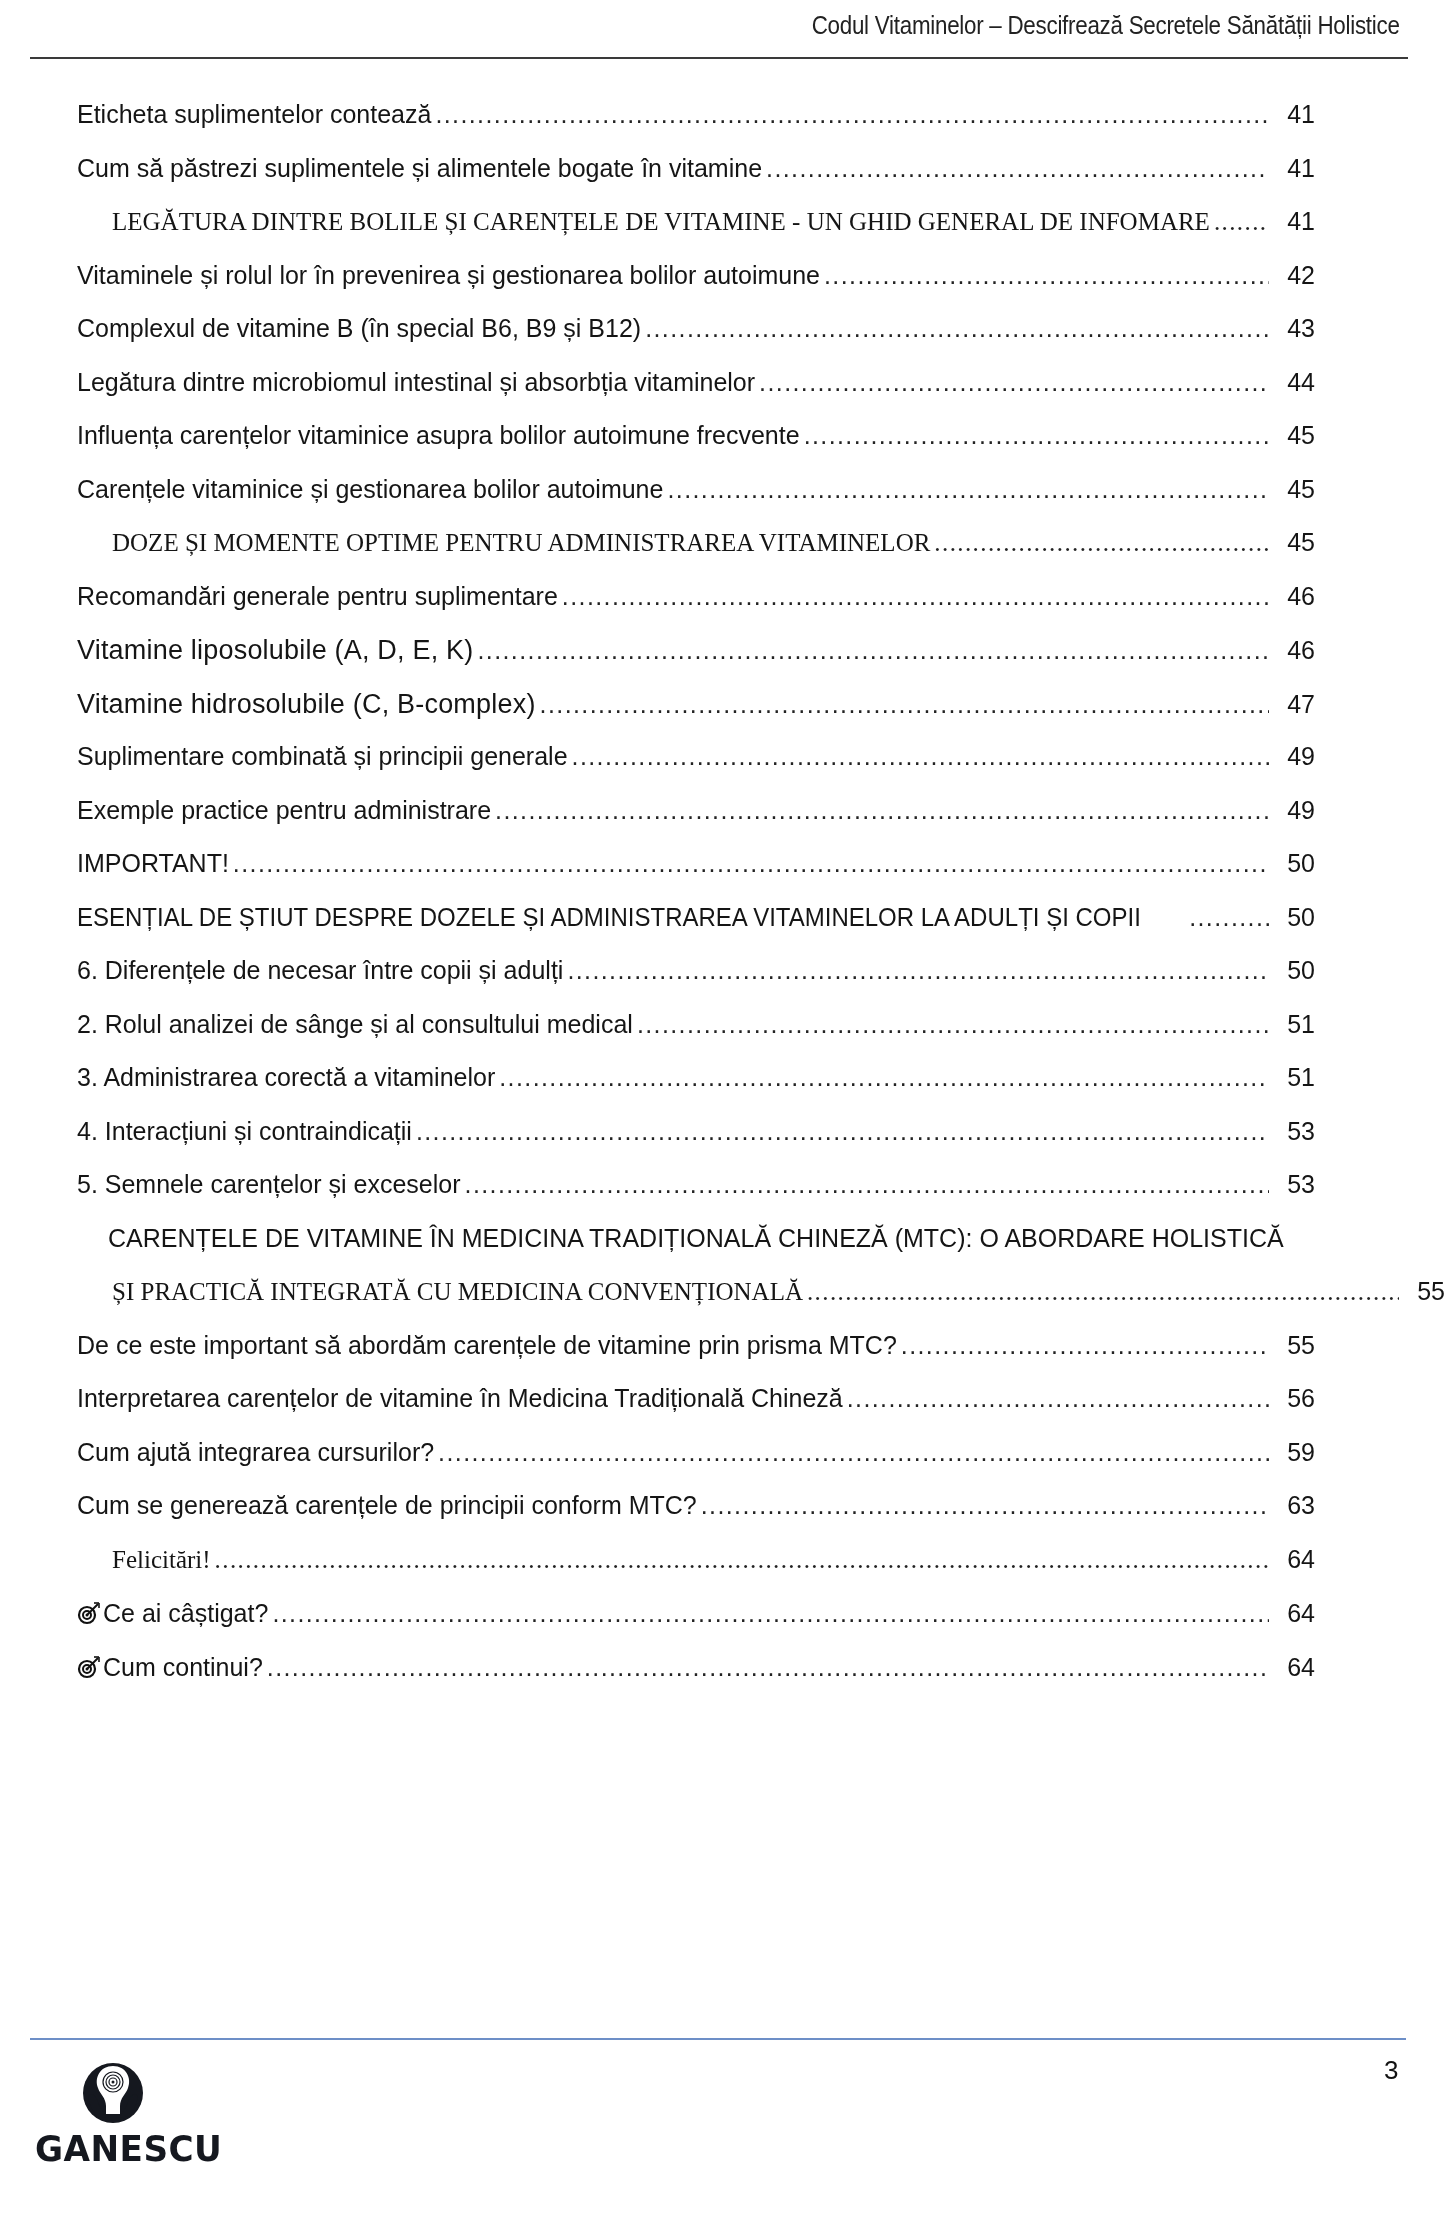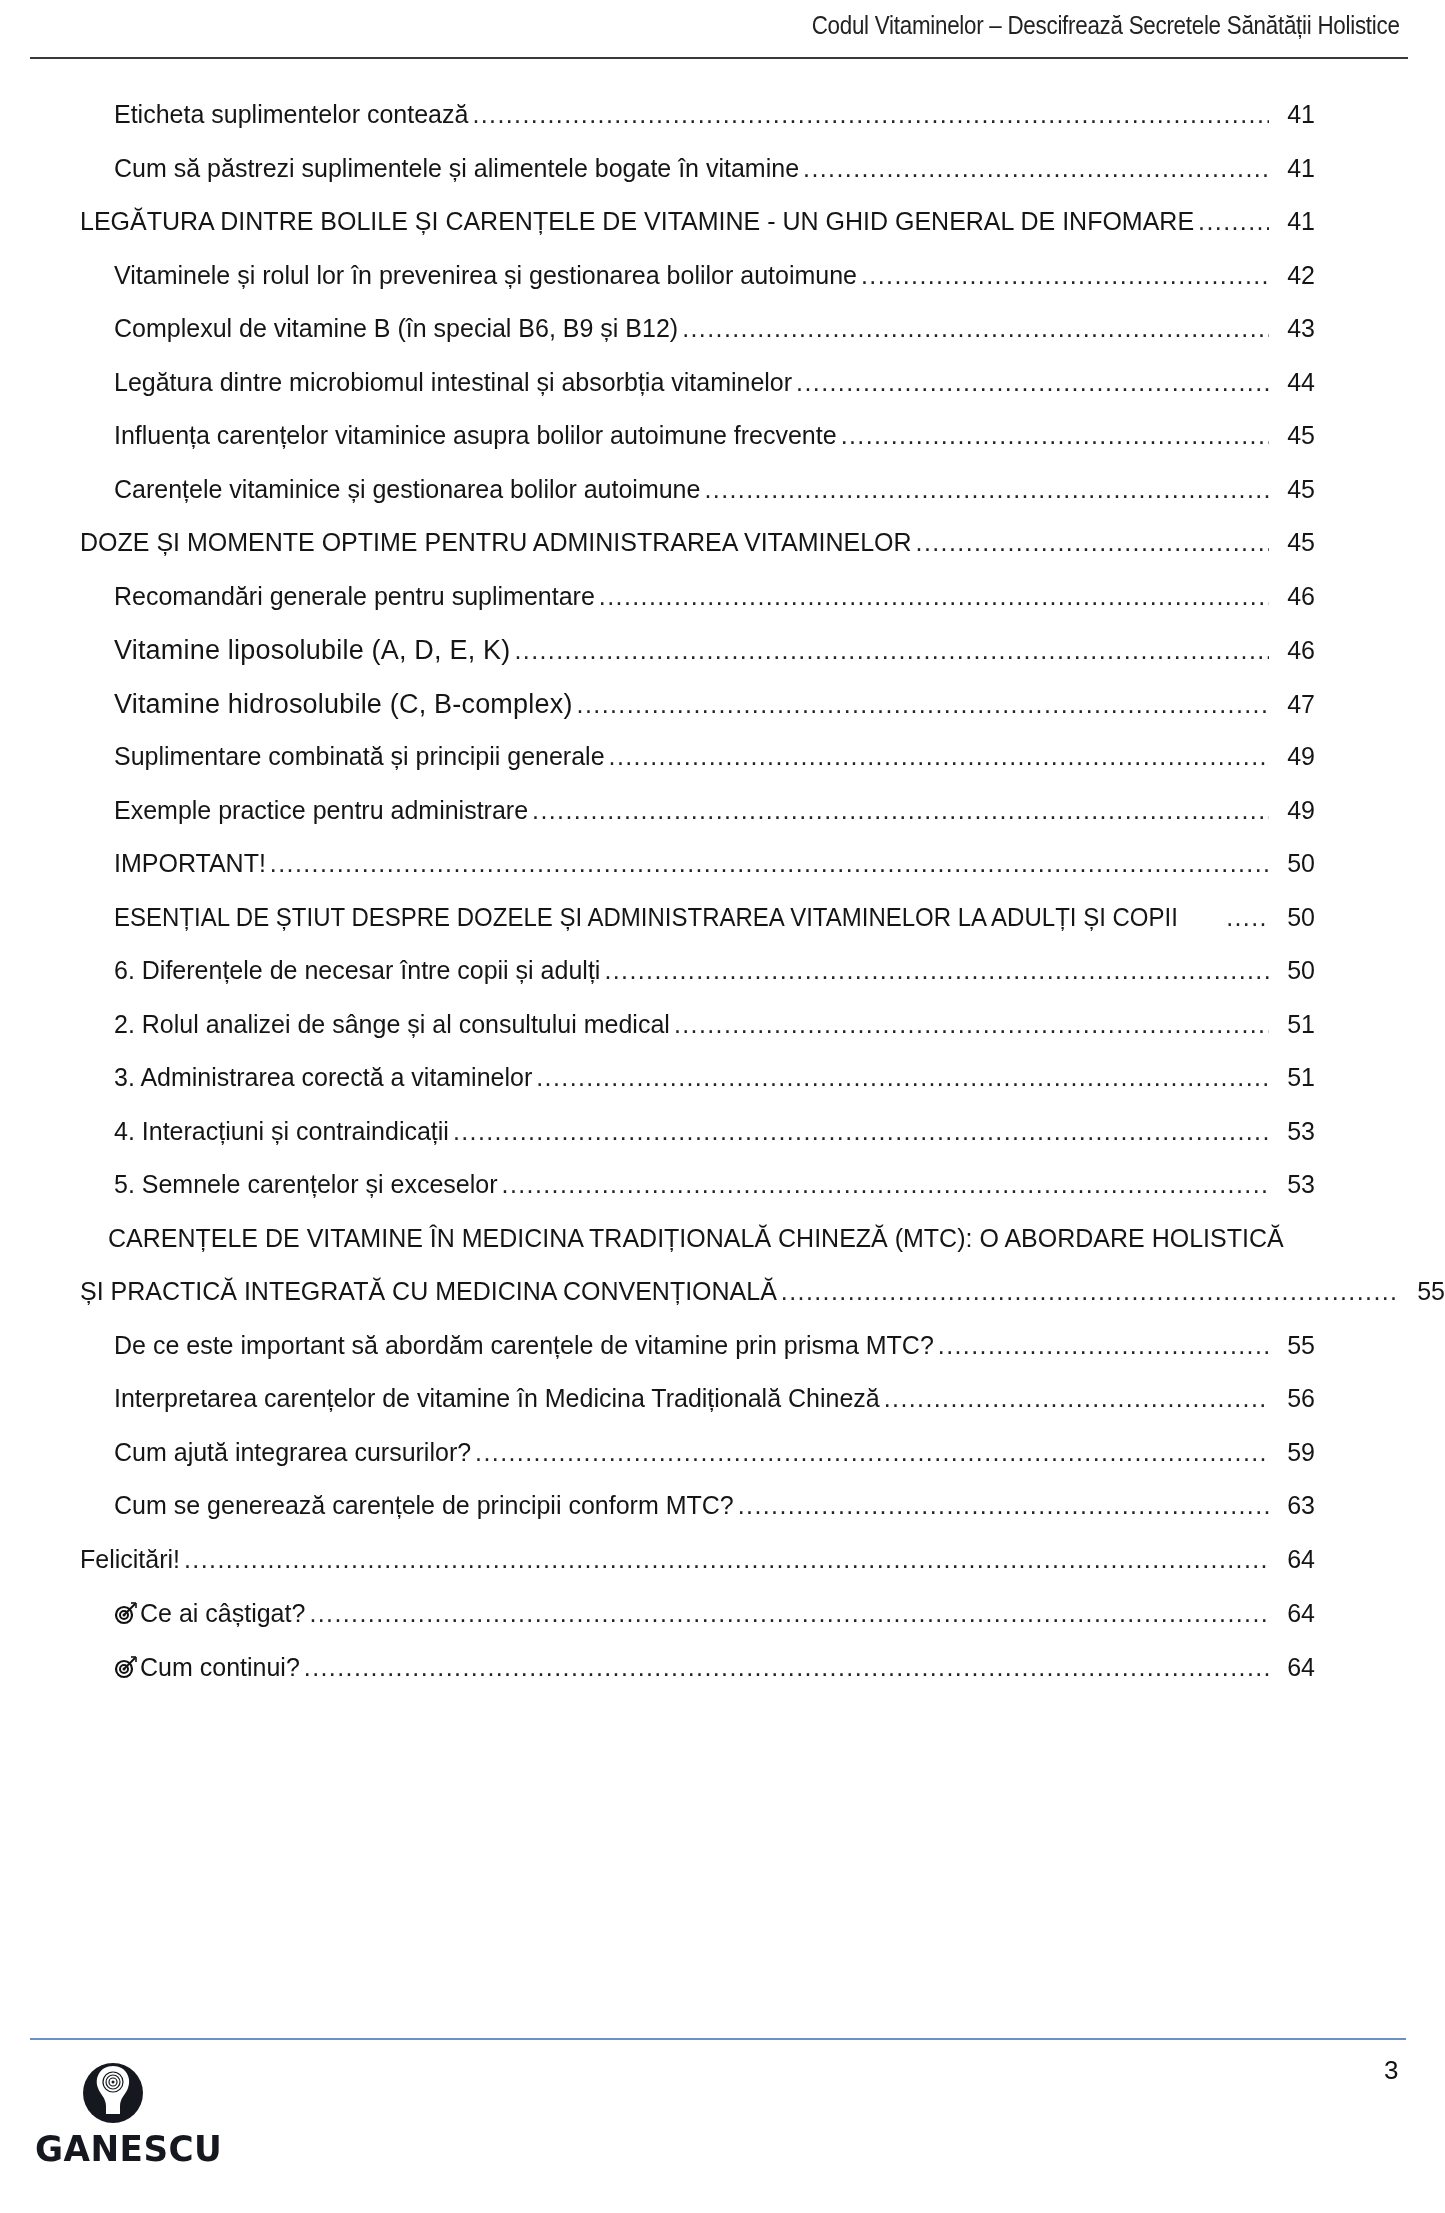--- a/index.html
+++ b/index.html
@@ -30,22 +30,22 @@
   .toc-entry .leader {
     flex: 1 1 auto; overflow: hidden; white-space: nowrap; margin-left: 4px;
     letter-spacing: 1.4px; color: #222;
   }
   .toc-entry .leader::before {
     content: "..................................................................................................................................................................................................................................................................";
   }
   .toc-entry .page {
     flex: 0 0 auto; width: 34px; text-align: right; margin-left: 12px;
   }
-  .lvl1 .label-wrap { margin-left: 80px; }
-  .lvl2 .label-wrap { margin-left: 114px; }
+  .lvl1 .label-wrap { margin-left: 112px; font-family: Liberation Serif, serif; }
+  .lvl2 .label-wrap { margin-left: 77px; }
   .toc-entry { padding-right: 130px; }
   .bold .label { font-weight: normal; font-size: 27px; letter-spacing: 0.2px; }
   .multi { height: 100px; }
   .multi .first-line {
     position: absolute; left: 108px; top: 0; font-size: 25px; white-space: nowrap;
   }
   .multi .second-line {
     position: absolute; left: 0; right: 0; top: 53px;
     display: flex; align-items: baseline; 
   }

